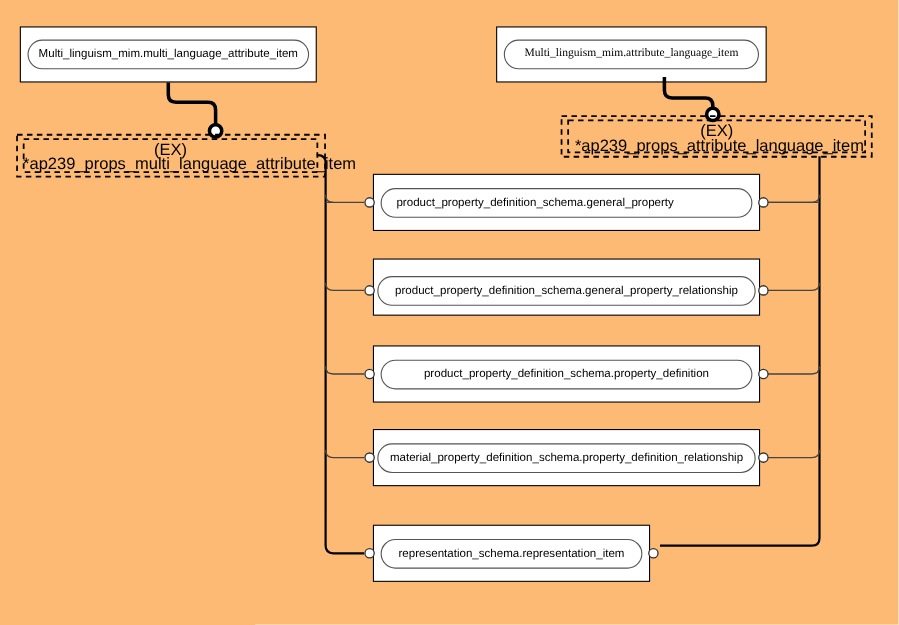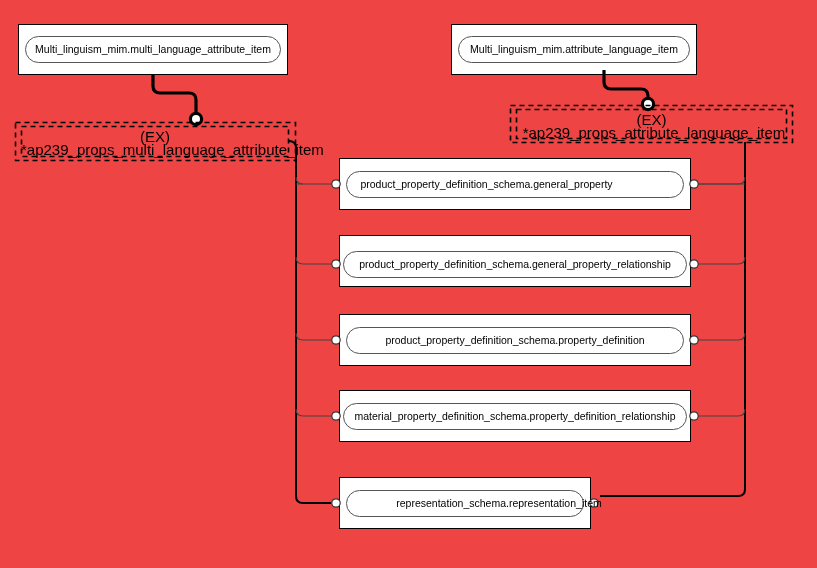--- a/index.html
+++ b/index.html
@@ -8,21 +8,21 @@
     padding: 0;
     background: #ffffff;
   }
   body {
     font-family: "Liberation Sans", sans-serif;
   }
   #canvas {
     position: relative;
     width: 817px;
     height: 568px;
-    background: #ef4444;
+    background: #fdba74;
     overflow: hidden;
   }
   #canvas svg {
     position: absolute;
     left: 0;
     top: 0;
   }
   .lbl {
     position: absolute;
     font-family: "Liberation Sans", sans-serif;
@@ -137,31 +137,31 @@
       <rect x="339.5" y="477.5" width="251" height="51" fill="#ffffff" stroke="#000000" stroke-width="1"></rect>
       <rect x="346.5" y="490.5" width="237" height="26" rx="13" ry="13" fill="#ffffff" stroke="#555555" stroke-width="1"></rect>
       <circle cx="336" cy="503" r="4.2" fill="#ffffff" stroke="#333333" stroke-width="1.2"></circle>
       <circle cx="594" cy="503" r="4.2" fill="#ffffff" stroke="#333333" stroke-width="1.2"></circle>
     </g>
 
   </svg>
 
   <div class="lbl lbl-entity" style="left:25px; top:43px; width:256px;">Multi_linguism_mim.multi_language_attribute_item</div>
 
-  <div class="lbl lbl-entity" style="left:458px; top:43px; width:232px;">Multi_linguism_mim.attribute_language_item</div>
+  <div class="lbl lbl-entity" style="left:458px; top:43px; width:232px;font-family:Liberation Serif, serif;">Multi_linguism_mim.attribute_language_item</div>
 
   <div class="lbl lbl-ex" style="left:21px; top:128px; width:268px;">(EX)</div>
   <div class="lbl lbl-ex" style="left:21px; top:141px; width:268px;">*ap239_props_multi_language_attribute_item</div>
 
   <div class="lbl lbl-ex" style="left:516px; top:111px; width:271px;">(EX)</div>
   <div class="lbl lbl-ex" style="left:516px; top:124px; width:276px;">*ap239_props_attribute_language_item</div>
 
   <div class="lbl lbl-entity" style="left:346px; top:178px; width:281px;">product_property_definition_schema.general_property</div>
 
   <div class="lbl lbl-entity" style="left:343px; top:258px; width:344px;">product_property_definition_schema.general_property_relationship</div>
 
   <div class="lbl lbl-entity" style="left:343px; top:410px; width:344px;">material_property_definition_schema.property_definition_relationship</div>
 
   <div class="lbl lbl-entity" style="left:346px; top:334px; width:338px;">product_property_definition_schema.property_definition</div>
 
-  <div class="lbl lbl-entity" style="left:346px; top:497px; width:238px;padding-left:34px;">representation_schema.representation_item</div>
+  <div class="lbl lbl-entity" style="left:346px; top:497px; width:238px;">representation_schema.representation_item</div>
 
 </div>
 
 </body></html>

